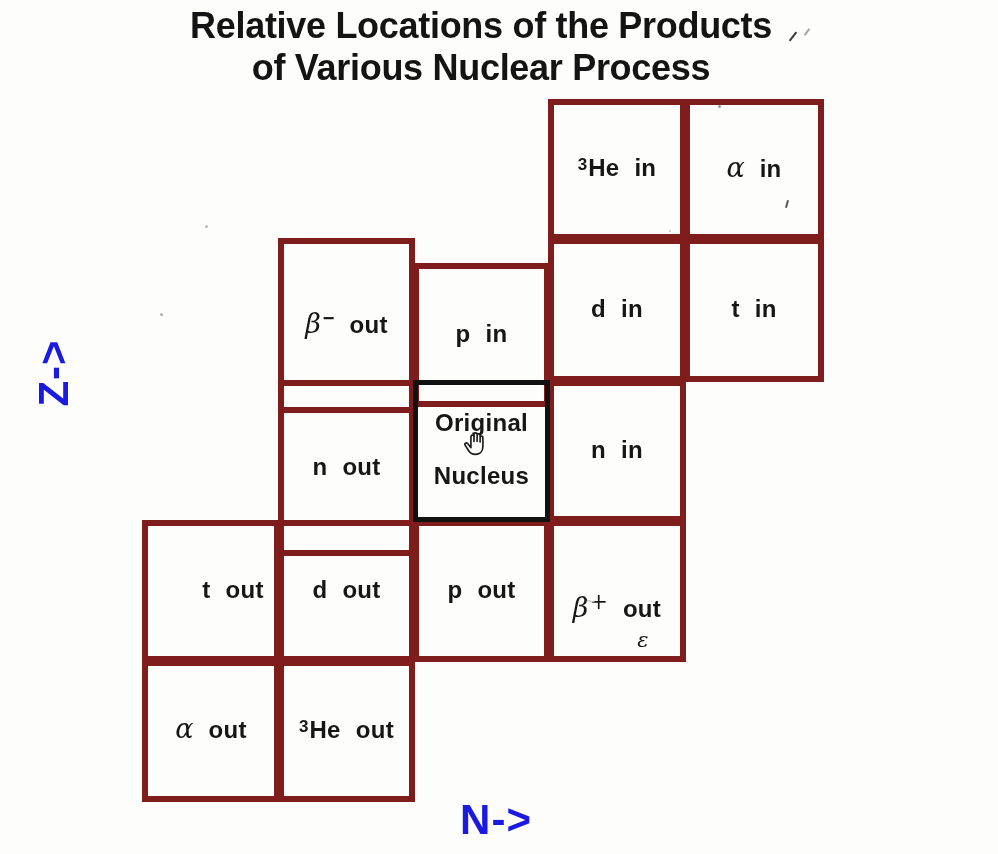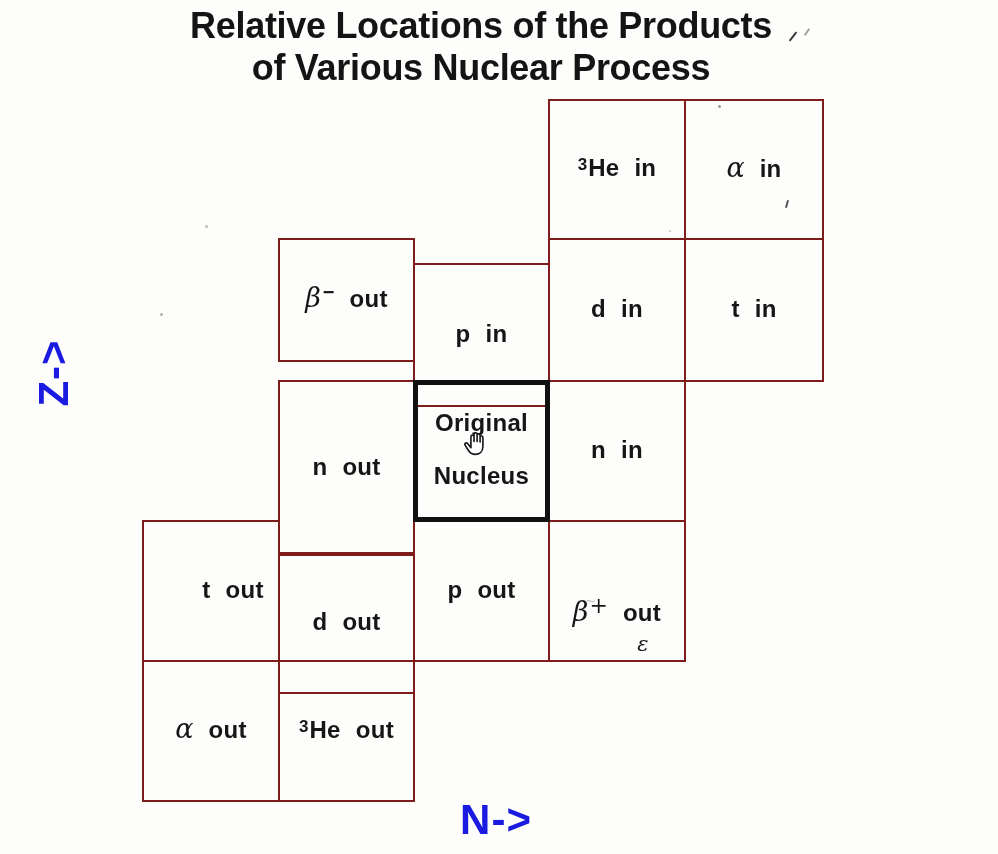--- a/index.html
+++ b/index.html
@@ -16,21 +16,21 @@
     letter-spacing:-0.3px;color:#141414;
   }
   .axis-label{
     position:absolute;color:#1a1ae0;font-size:42px;font-weight:bold;
     letter-spacing:1px;white-space:nowrap;
   }
   .z-axis{left:54px;top:373px;transform:translate(-50%,-50%) rotate(-90deg);}
   .n-axis{left:496px;top:820px;transform:translate(-50%,-50%);}
   #grid{position:absolute;inset:0;}
   .cell{
-    position:absolute;box-sizing:border-box;border:2px solid #7f1d1d;
+    position:absolute;box-sizing:border-box;border:6px solid #7f1d1d;
     display:flex;flex-direction:column;align-items:center;justify-content:center;
     background:transparent;
   }
   .cell.thick{border-width:5px;border-color:#111;z-index:3;}
   .line{white-space:nowrap;line-height:28px;}
   .line + .line{margin-top:2px;}
   .cell[data-name="original-nucleus-cell"] .line + .line{margin-top:22px;}
   .cell[data-name="beta-plus-out-cell"] .line + .line{transform:translateX(26px);margin-top:0px;}
   .b{font-weight:bold;font-size:24px;letter-spacing:0.3px;}
   .g{font-family:"DejaVu Serif", serif;font-style:italic;font-weight:400;font-size:27px;}
@@ -54,21 +54,21 @@
   <div class="axis-label z-axis" data-name="z-axis-label">Z-&gt;</div>
   <div class="axis-label n-axis" data-name="n-axis-label">N-&gt;</div>
 
   <div id="grid" data-name="nuclide-grid">
       <div class="cell" data-name="he3-in-cell" style="left: 548px; top: 99px; width: 138px; height: 141px;">
         <div class="line" data-name="he3-in-label"><span class="sup" data-name="label-text">3</span><span class="b" data-name="label-text">He</span><span class="gap" data-name="word-gap"></span><span class="b" data-name="label-text">in</span></div>
       </div>
       <div class="cell" data-name="alpha-in-cell" style="left: 684px; top: 99px; width: 140px; height: 141px;">
         <div class="line" data-name="alpha-in-label"><span class="g" data-name="label-text">α</span><span class="gap" data-name="word-gap"></span><span class="b" data-name="label-text">in</span></div>
       </div>
-      <div class="cell" data-name="beta-minus-out-cell" style="left: 278px; top: 238px; width: 137px; height: 124px;">
+      <div class="cell" data-name="beta-minus-out-cell" style="left: 278px; top: 238px; width: 137px; height: 175px;">
         <div class="line" data-name="beta-minus-out-label"><span class="g" data-name="label-text">β</span><span class="supm" data-name="label-text">−</span><span class="gap" data-name="word-gap"></span><span class="b" data-name="label-text">out</span></div>
       </div>
       <div class="cell" data-name="p-in-cell" style="left: 413px; top: 238px; width: 137px; height: 144px; margin-top: 25px;">
         <div class="line" data-name="p-in-label"><span class="b" data-name="label-text">p</span><span class="gap" data-name="word-gap"></span><span class="b" data-name="label-text">in</span></div>
       </div>
       <div class="cell" data-name="t-in-cell" style="left: 684px; top: 238px; width: 140px; height: 144px;">
         <div class="line" data-name="t-in-label"><span class="b" data-name="label-text">t</span><span class="gap" data-name="word-gap"></span><span class="b" data-name="label-text">in</span></div>
       </div>
       <div class="cell" data-name="d-in-cell" style="left: 548px; top: 238px; width: 138px; height: 144px;">
         <div class="line" data-name="d-in-label"><span class="b" data-name="label-text">d</span><span class="gap" data-name="word-gap"></span><span class="b" data-name="label-text">in</span></div>
@@ -82,21 +82,21 @@
         <svg class="hand-cursor" data-name="hand-cursor" width="33" height="33" viewBox="0 0 32 32">
           <path d="M10.6 17.5 V9.4 c0-2.1 3-2.1 3 0 V14 V7.3 c0-2.1 3-2.1 3 0 V14 V8.2 c0-2 2.9-2 2.9 0 V14.6 V10.2 c0-1.9 2.7-1.9 2.7 0 V19 c0 5-3.3 7.6-7.4 7.6 c-3.2 0-4.8-1.1-6.4-3.6 l-3.5-5.4 c-1-1.6 1.3-3 2.5-1.5 l3.2 4 z" fill="#ffffff" stroke="#1a1a1a" stroke-width="1.6" stroke-linejoin="round" stroke-linecap="round"></path>
         </svg>
       </div>
       <div class="cell" data-name="n-in-cell" style="left: 548px; top: 380px; width: 138px; height: 142px;">
         <div class="line" data-name="n-in-label"><span class="b" data-name="label-text">n</span><span class="gap" data-name="word-gap"></span><span class="b" data-name="label-text">in</span></div>
       </div>
       <div class="cell" data-name="t-out-cell" style="left: 142px; top: 520px; width: 138px; height: 142px; padding-left: 44px;">
         <div class="line" data-name="t-out-label"><span class="b" data-name="label-text">t</span><span class="gap" data-name="word-gap"></span><span class="b" data-name="label-text">out</span></div>
       </div>
-      <div class="cell" data-name="d-out-cell" style="left: 278px; top: 520px; width: 137px; height: 142px; margin-top: 32px;">
+      <div class="cell" data-name="d-out-cell" style="left: 278px; top: 520px; width: 137px; height: 142px;">
         <div class="line" data-name="d-out-label"><span class="b" data-name="label-text">d</span><span class="gap" data-name="word-gap"></span><span class="b" data-name="label-text">out</span></div>
       </div>
       <div class="cell" data-name="p-out-cell" style="left: 413px; top: 520px; width: 137px; height: 142px;">
         <div class="line" data-name="p-out-label"><span class="b" data-name="label-text">p</span><span class="gap" data-name="word-gap"></span><span class="b" data-name="label-text">out</span></div>
       </div>
       <div class="cell" data-name="beta-plus-out-cell" style="left: 548px; top: 520px; width: 138px; height: 142px; justify-content: flex-end;">
         <div class="line" data-name="beta-plus-out-label"><span class="g" data-name="label-text">β</span><span class="supp" data-name="label-text">+</span><span class="gap" data-name="word-gap"></span><span class="b" data-name="label-text">out</span></div>
         <div class="line" data-name="beta-plus-out-label"><span class="ge" data-name="label-text">ε</span></div>
       </div>
       <div class="cell" data-name="alpha-out-cell" style="left: 142px; top: 660px; width: 138px; height: 142px;">

